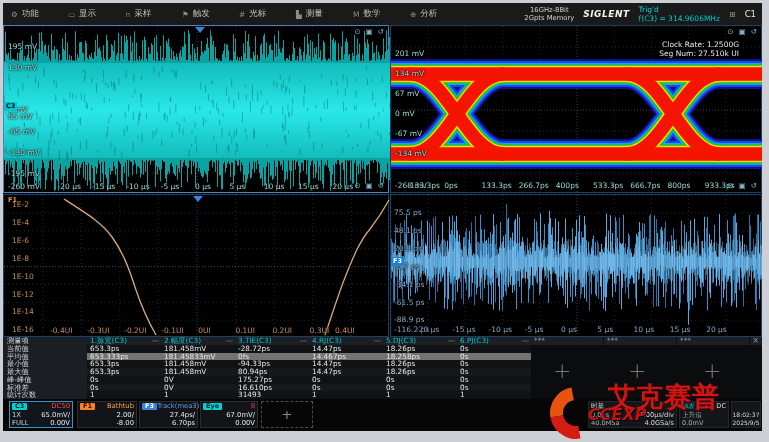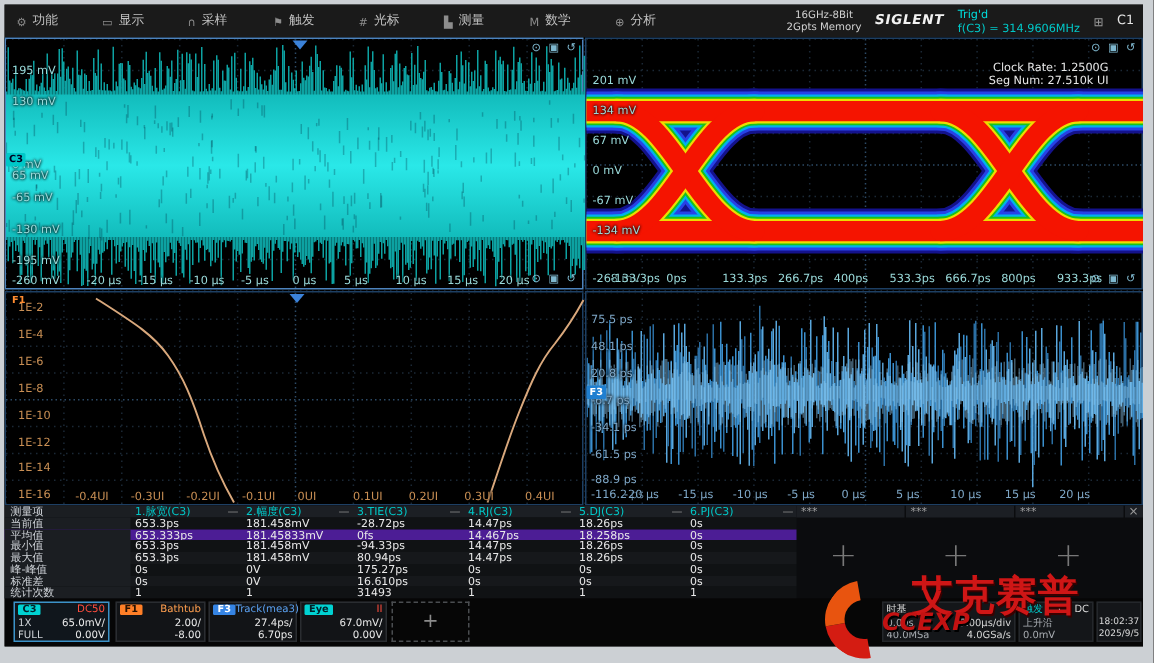--- a/index.html
+++ b/index.html
@@ -957,21 +957,21 @@
           <div class="axlab" style="left: 8px; top: 113.4px; color: rgb(201, 143, 84);">1E-14</div>
           <div class="axlab" style="left: 8px; top: 131.3px; color: rgb(201, 143, 84);">1E-16</div>
           <div class="axlab" style="left: 46.128px; top: 132px; color: rgb(201, 143, 84);">-0.4UI</div>
           <div class="axlab" style="left: 83.184px; top: 132px; color: rgb(201, 143, 84);">-0.3UI</div>
           <div class="axlab" style="left: 120.24px; top: 132px; color: rgb(201, 143, 84);">-0.2UI</div>
           <div class="axlab" style="left: 157.296px; top: 132px; color: rgb(201, 143, 84);">-0.1UI</div>
           <div class="axlab" style="left: 194.352px; top: 132px; color: rgb(201, 143, 84);">0UI</div>
           <div class="axlab" style="left: 231.408px; top: 132px; color: rgb(201, 143, 84);">0.1UI</div>
           <div class="axlab" style="left: 268.464px; top: 132px; color: rgb(201, 143, 84);">0.2UI</div>
           <div class="axlab" style="left: 305.52px; top: 132px; color: rgb(201, 143, 84);">0.3UI</div>
-          <div class="axlab" style="left: 346px; top: 132px; color: rgb(201, 143, 84);">0.4UI</div>
+          <div class="axlab" style="left: 331px; top: 132px; color: rgb(201, 143, 84);">0.4UI</div>
           <div class="marker" style="left: 189px; top: 1px;"></div>
           <div class="badge" style="left: 2px; top: 1px; color: rgb(255, 140, 48);">F1</div>
         </div>
         <div class="panel" style="left: 387px; top: 169px; width: 372px; height: 143px;">
           <svg width="372" height="143" style="position:absolute;left:0;top:0">
             <line x1="0" y1="0" x2="0" y2="143" stroke="#1b2836" stroke-width="1" stroke-dasharray="1 3"></line>
             <line x1="37.2" y1="0" x2="37.2" y2="143" stroke="#1b2836" stroke-width="1" stroke-dasharray="1 3"></line>
             <line x1="74.4" y1="0" x2="74.4" y2="143" stroke="#1b2836" stroke-width="1" stroke-dasharray="1 3"></line>
             <line x1="111.6" y1="0" x2="111.6" y2="143" stroke="#1b2836" stroke-width="1" stroke-dasharray="1 3"></line>
             <line x1="148.8" y1="0" x2="148.8" y2="143" stroke="#1b2836" stroke-width="1" stroke-dasharray="1 3"></line>
@@ -1786,21 +1786,21 @@
         </div>
         <div class="trow" style="top: 7.75px; background: rgb(16, 18, 20);">
           <div class="tlab">当前值</div>
           <div class="tcell">653.3ps</div>
           <div class="tcell">181.458mV</div>
           <div class="tcell">-28.72ps</div>
           <div class="tcell">14.47ps</div>
           <div class="tcell">18.26ps</div>
           <div class="tcell">0s</div>
         </div>
-        <div class="trow" style="top: 15.5px; background: #4c1d95;">
+        <div class="trow" style="top: 15.5px; background: #737373;">
           <div class="tlab">平均值</div>
           <div class="tcell">653.333ps</div>
           <div class="tcell">181.45833mV</div>
           <div class="tcell">0fs</div>
           <div class="tcell">14.467ps</div>
           <div class="tcell">18.258ps</div>
           <div class="tcell">0s</div>
         </div>
         <div class="trow" style="top: 23.25px; background: rgb(16, 18, 20);">
           <div class="tlab">最小值</div>

